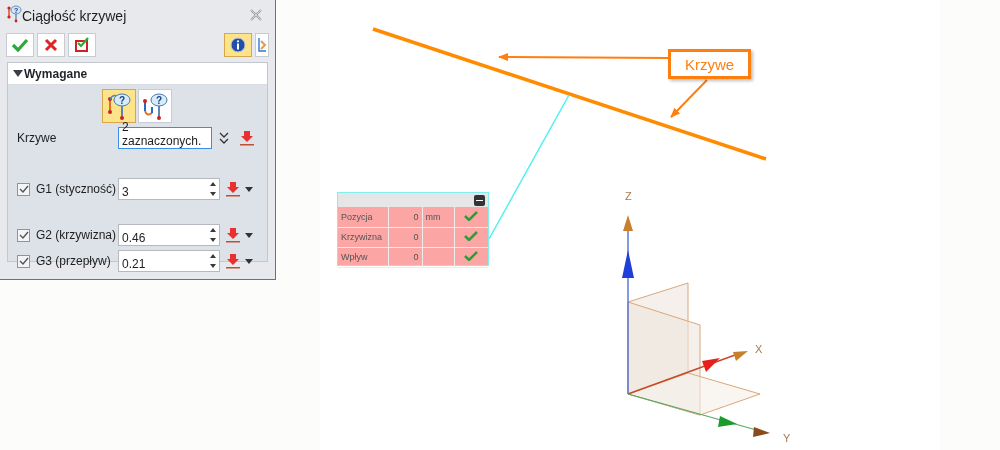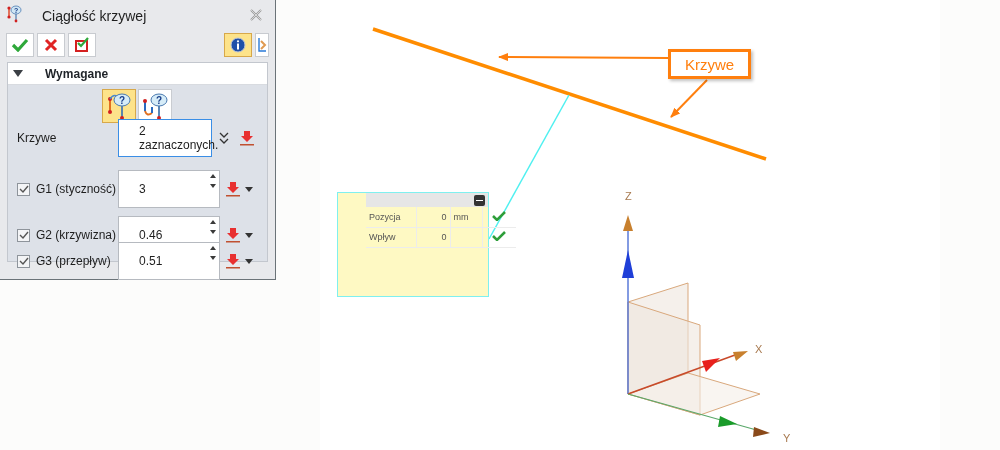--- a/index.html
+++ b/index.html
@@ -6,52 +6,52 @@
   html, body { width: 1000px; height: 450px; overflow: hidden; }
   body { background: #fcfcfb; font-family: "Liberation Sans", "DejaVu Sans", sans-serif; position: relative; }
 
   
   .viewport { position: absolute; left: 320px; top: 0; width: 620px; height: 450px; background: #ffffff; }
   .scene { position: absolute; left: 0; top: 0; width: 1000px; height: 450px; pointer-events: none; }
   .scene .hit { pointer-events: auto; }
 
   
   .panel { position: absolute; left: 0; top: 0; width: 276px; height: 280px; background: #e8e9ec; border: 1px solid #6b7378; border-top: none; border-left: none; }
-  .panel-title { position: absolute; left: 6px; top: 6px; height: 20px; display: flex; align-items: center; gap: 20px; }
+  .panel-title { position: absolute; left: 6px; top: 6px; height: 20px; display: flex; align-items: center; gap: 0; }
   .panel-title .ttl { font-size: 14px; color: #1e1e1e; }
   .close-btn { position: absolute; right: 12px; top: 8px; width: 14px; height: 14px; cursor: pointer; }
   .toolbar { position: absolute; left: 6px; top: 33px; display: flex; gap: 3px; }
   .tbtn { width: 28px; height: 24px; background: #ffffff; border: 1px solid #c8cbd0; display: flex; align-items: center; justify-content: center; cursor: pointer; }
   .tbtn.active { background: #fde38a; border-color: #d7a84a; }
   .toolbar-right { position: absolute; left: 224px; top: 33px; display: flex; gap: 3px; }
   .tbtn.narrow { width: 14px; }
 
   .section { position: absolute; left: 7px; top: 62px; width: 261px; height: 200px; background: #dde1e8; border: 1px solid #c3c7ce; }
-  .section-head { height: 22px; background: #ffffff; border-bottom: 1px solid #d8dbe0; display: flex; align-items: center; padding-left: 5px; gap: 22px; cursor: pointer; }
+  .section-head { height: 22px; background: #ffffff; border-bottom: 1px solid #d8dbe0; display: flex; align-items: center; padding-left: 5px; gap: 1px; cursor: pointer; }
   .section-head .tri { width: 0; height: 0; border-left: 5px solid transparent; border-right: 5px solid transparent; border-top: 7px solid #3b3f45; }
   .section-head .lbl { font-size: 12px; font-weight: bold; color: #1f2328; }
 
   .mode-row { position: absolute; left: 94px; top: 26px; display: flex; gap: 2px; }
   .mode-btn { width: 34px; height: 34px; border: 1px solid #c9ccd1; background: #fff; display: flex; align-items: center; justify-content: center; cursor: pointer; }
   .mode-btn.active { background: #fde38a; border-color: #d7a84a; }
 
   .field-row { position: absolute; left: 0; width: 261px; height: 24px; display: flex; align-items: center; }
   .field-label { position: absolute; left: 9px; font-size: 12px; color: #1e1e1e; display: flex; align-items: center; gap: 6px; }
   .chk { width: 13px; height: 13px; border: 1px solid #8e949b; background: #f3f4f6; display: inline-flex; align-items: center; justify-content: center; cursor: pointer; }
-  .input { position: absolute; left: 110px; width: 102px; height: 38px; background: #fff; border: 1px solid #b6bac0; font-size: 12px; color: #1e1e1e; padding: 0 20px; display: flex; align-items: center; }
+  .input { position: absolute; left: 110px; width: 102px; height: 22px; background: #fff; border: 1px solid #b6bac0; font-size: 12px; color: #1e1e1e; padding: 0 3px; display: flex; align-items: flex-end; }
   .input.focus { border-color: #3a8ee6; width: 94px; }
   .spin { position: absolute; right: 2px; top: 3px; width: 8px; height: 14px; display: flex; flex-direction: column; justify-content: space-between; align-items: center; cursor: pointer; }
   .spin .up { width: 0; height: 0; border-left: 3px solid transparent; border-right: 3px solid transparent; border-bottom: 4px solid #3a3a3a; }
   .spin .dn { width: 0; height: 0; border-left: 3px solid transparent; border-right: 3px solid transparent; border-top: 4px solid #3a3a3a; }
   .pick-icon { position: absolute; width: 16px; height: 16px; cursor: pointer; }
   .dd-arrow { position: absolute; width: 0; height: 0; border-left: 4px solid transparent; border-right: 4px solid transparent; border-top: 5px solid #333; cursor: pointer; }
   .expand-icon { position: absolute; left: 210px; width: 12px; height: 14px; cursor: pointer; }
 
   
-  .info-box { position: absolute; left: 337px; top: 192px; width: 152px; height: 105px; border: 1px solid #7ff0ef; background: #fef9c3; padding-left: 28px; }
+  .info-box { position: absolute; left: 337px; top: 192px; width: 152px; height: 74px; border: 1px solid #7ff0ef; background: #fca5a5; }
   .info-head { height: 14px; background: #e6e6e6; position: relative; }
   .info-min { position: absolute; right: 3px; top: 2px; width: 11px; height: 11px; background: #333; border-radius: 2px; cursor: pointer; }
   .info-min::after { content: ""; position: absolute; left: 2px; top: 5px; width: 7px; height: 1px; background: #fff; }
   .info-table { border-collapse: collapse; width: 150px; font-size: 9px; color: #555; }
   .info-table td { height: 20px; border-bottom: 1px solid #ececec; border-right: 1px solid #ececec; padding: 0 3px; }
   .info-table td.val { text-align: right; width: 34px; }
   .info-table td.unit { width: 32px; }
   .info-table td.ok { width: 34px; border-right: none; text-align: center; }
   .info-table td.name { width: 50px; }
 
@@ -108,20 +108,28 @@
 <div class="info-box">
   <div class="info-head">
     <div class="info-min"></div>
   </div>
   <table class="info-table">
     <tbody>
         <tr>
       <td class="name">Pozycja</td>
       <td class="val">0</td>
       <td class="unit">mm</td>
+      <td class="ok"><svg width="14" height="10" viewBox="0 0 14 10">
+              <path d="M1,5 L5,9 L13,1" stroke="#2e9e3a" stroke-width="2.5" fill="none"></path>
+            </svg></td>
+    </tr>
+    <tr>
+      <td class="name">Krzywizna</td>
+      <td class="val">0</td>
+      <td class="unit"></td>
       <td class="ok"><svg width="14" height="10" viewBox="0 0 14 10">
               <path d="M1,5 L5,9 L13,1" stroke="#2e9e3a" stroke-width="2.5" fill="none"></path>
             </svg></td>
     </tr>
     <tr>
       <td class="name">Wpływ</td>
       <td class="val">0</td>
       <td class="unit"></td>
       <td class="ok"><svg width="14" height="10" viewBox="0 0 14 10">
               <path d="M1,5 L5,9 L13,1" stroke="#2e9e3a" stroke-width="2.5" fill="none"></path>
@@ -286,21 +294,21 @@
     <div class="field-row" style="top:186px;">
       <span class="field-label">
         <span class="chk">
             <svg width="10" height="9" viewBox="0 0 10 9">
               <path d="M1,4 L4,7 L9,1" stroke="#555" stroke-width="1.4" fill="none"></path>
             </svg>
           </span>
         <span>G3 (przepływ)</span>
       </span>
       <div class="input">
-          <span>0.51</span>
+          <span>0.21</span>
           <span class="spin">
             <span class="up"></span>
             <span class="dn"></span>
           </span>
         </div>
       <svg class="pick-icon" style="left:217px; top:4px;" viewBox="0 0 16 16">
           <path d="M5,1 L11,1 L11,6 L14,6 L8,12 L2,6 L5,6 Z" fill="#e83030"></path>
           <rect x="1" y="14" width="14" height="1.5" fill="#c05030"></rect>
         </svg>
       <span class="dd-arrow" style="left:237px; top:10px;"></span>

